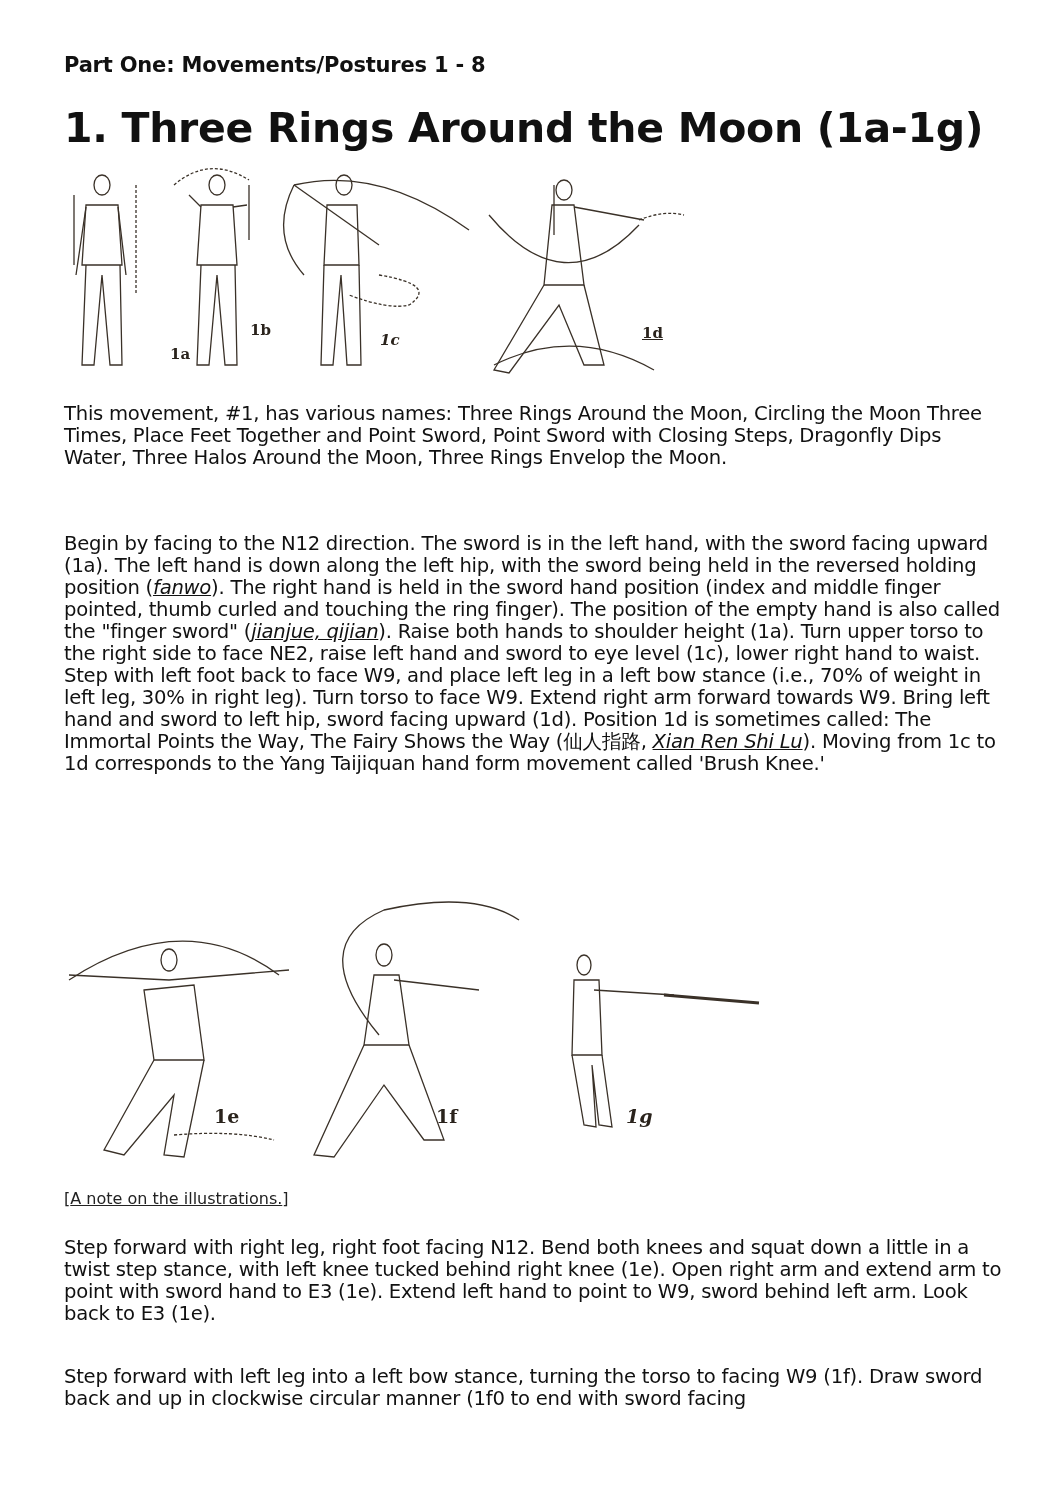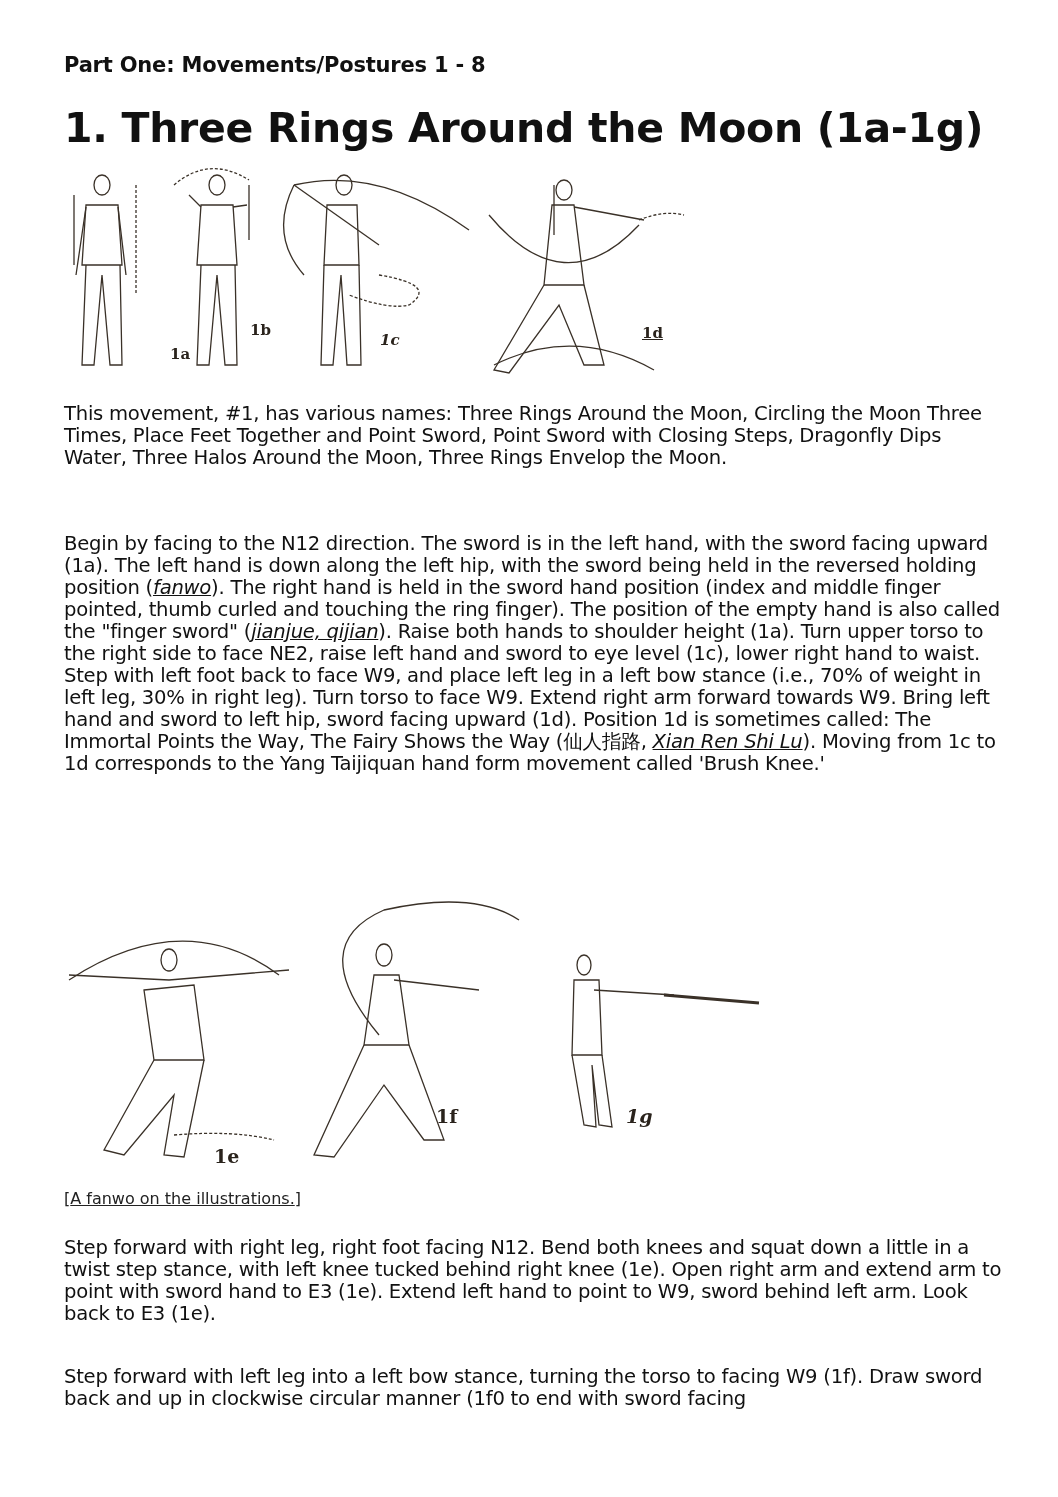--- a/index.html
+++ b/index.html
@@ -100,23 +100,23 @@
       </g>
       <g transform="translate(490,0)">
         <ellipse cx="30" cy="70" rx="7" ry="10"></ellipse>
         <path d="M20 85 L45 85 L48 160 L18 160 Z"></path>
         <path d="M40 95 L120 100"></path>
         <line x1="110" y1="100" x2="205" y2="108" stroke-width="3"></line>
         <path d="M18 160 L30 230 L42 232 L38 170 L45 230 L58 232 L48 160"></path>
       </g>
     </g>
   </svg>
-  <span class="fig-label" style="left:150px; top:210px; font-size:19px;margin-top:40px;">1e</span>
+  <span class="fig-label" style="left:150px; top:210px; font-size:19px;">1e</span>
   <span class="fig-label" style="left:372px; top:210px; font-size:19px;">1f</span>
   <span class="fig-label" style="left:562px; top:210px; font-size:19px;font-style:italic;">1g</span>
 </div>
 
 <div class="note-link">
-  [<a href="#">A fanwo on the illustrations.</a>]
+  [<a href="#">A note on the illustrations.</a>]
 </div>
 
 <div class="para" style="top:1237px;">Step forward with right leg, right foot facing N12. Bend both knees and squat down a little in a twist step stance, with left knee tucked behind right knee (1e). Open right arm and extend arm to point with sword hand to E3 (1e). Extend left hand to point to W9, sword behind left arm. Look back to E3 (1e).</div>
 <div class="para" style="top:1366px;">Step forward with left leg into a left bow stance, turning the torso to facing W9 (1f). Draw sword back and up in clockwise circular manner (1f0 to end with sword facing</div>
 
 </body></html>

